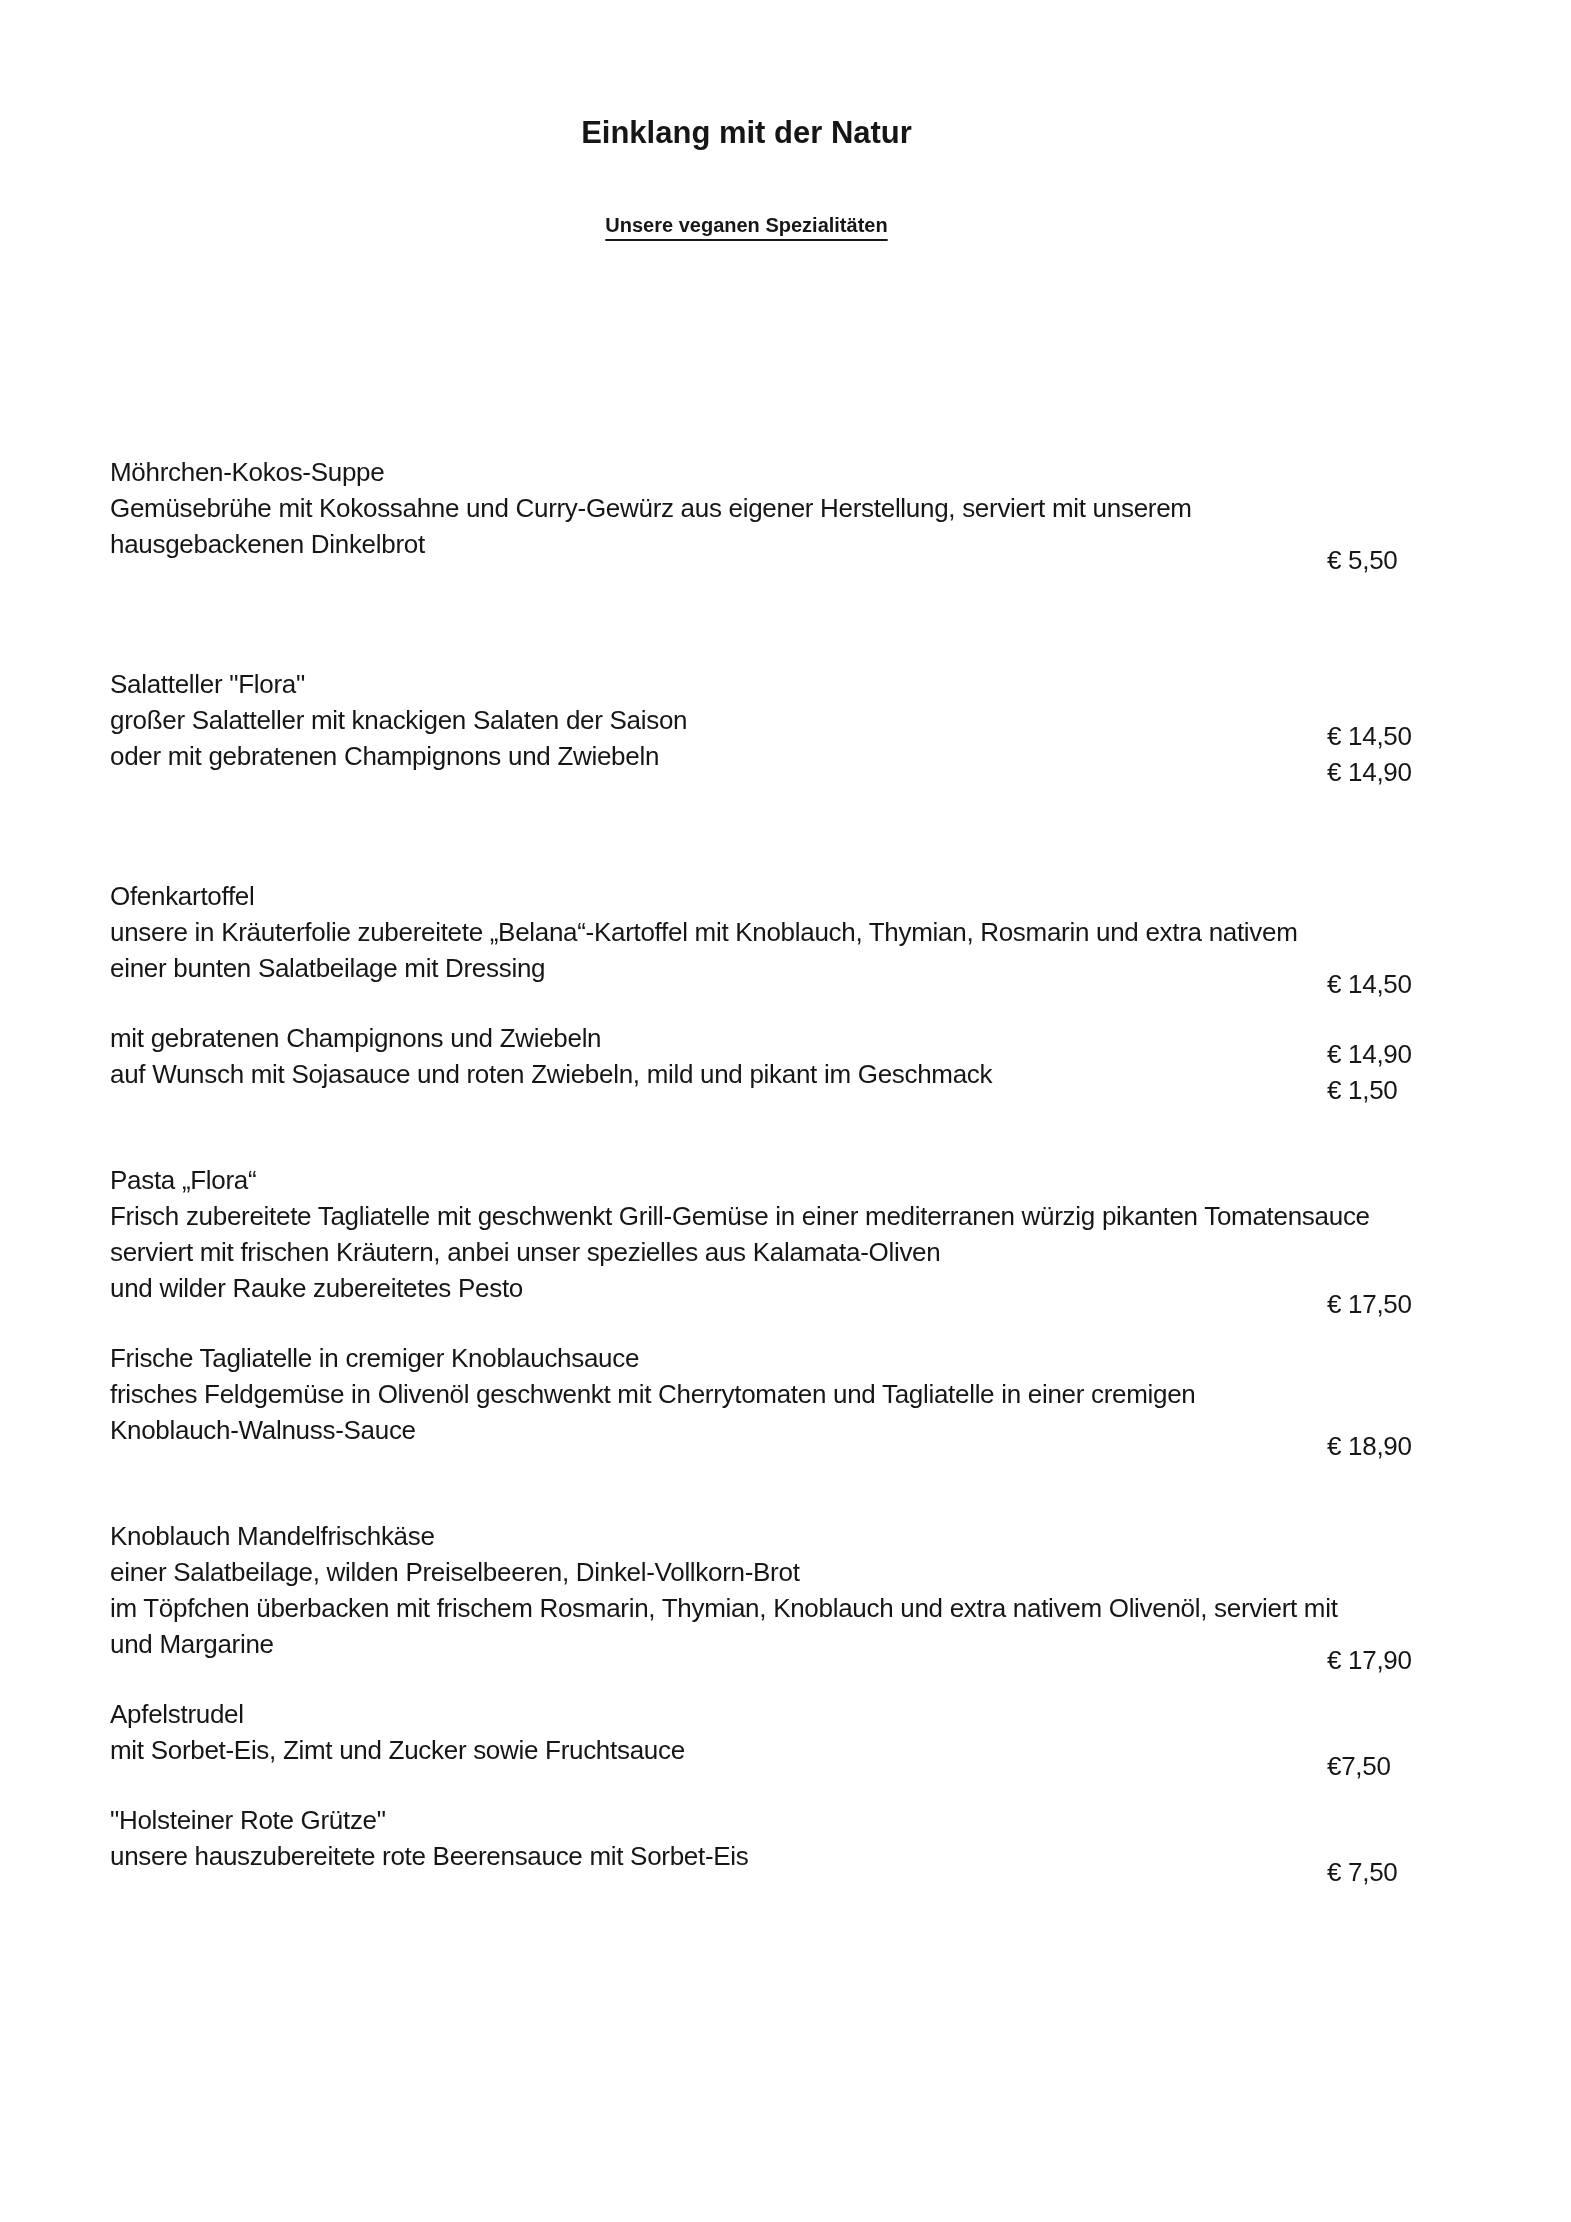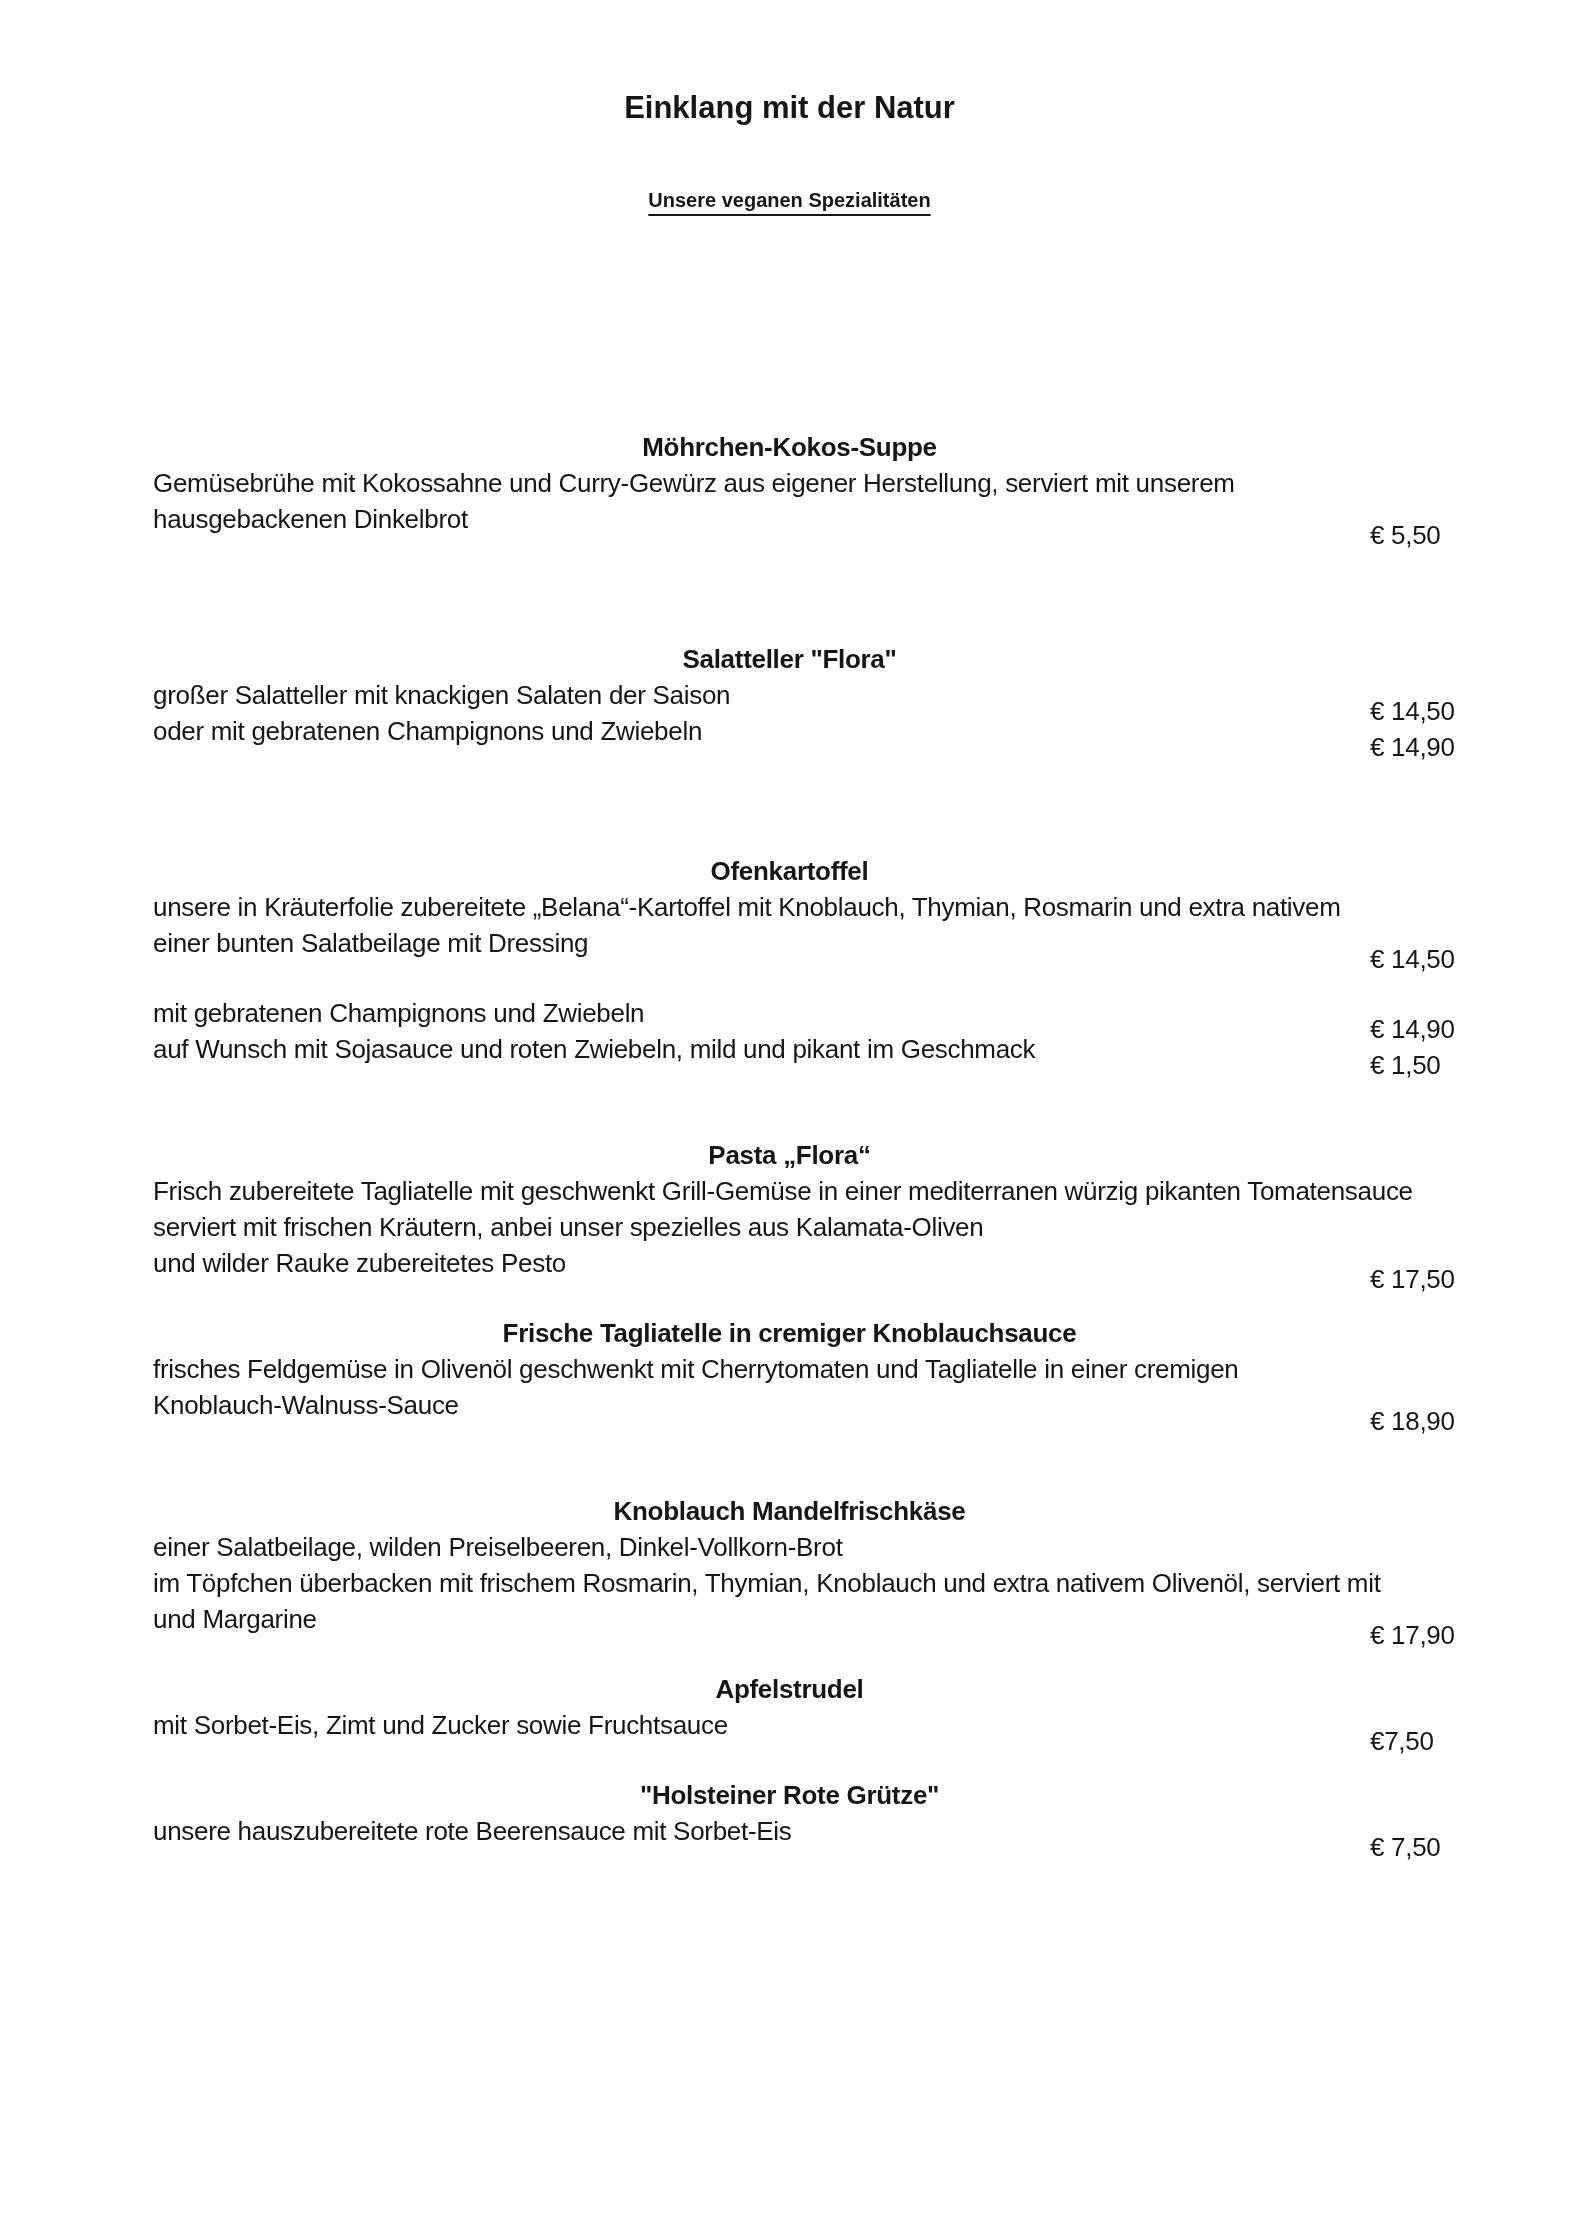--- a/index.html
+++ b/index.html
@@ -6,25 +6,24 @@
     margin: 0;
     padding: 0;
     background: #ffffff;
   }
   .page {
     position: relative;
     width: 1454px;
     height: 2222px;
     box-sizing: border-box;
     background: #ffffff;
-    padding: 87px 71px 0 110px;
+    padding: 112px 71px 0 110px;
     font-family: "Liberation Sans", sans-serif;
     color: #161616;
     overflow: hidden;
-    margin-left: 43px;
   }
   .doc-title {
     margin: 0;
     text-align: center;
     font-size: 31px;
     font-weight: 700;
     line-height: 42px;
   }
   .doc-subtitle {
     margin: 50px 0 0 0;
@@ -37,25 +36,24 @@
     text-underline-offset: 7px;
   }
   .menu-section { margin: 0; }
   .gap-xl { margin-top: 208px; }
   .gap-lg { margin-top: 104px; }
   .gap-md { margin-top: 70px; }
   .gap-sm { margin-top: 34px; }
   .item-name {
     margin: 0;
     font-size: 26px;
-    font-weight: 700;
+    font-weight: 400;
     line-height: 36px;
     letter-spacing: -0.3px;
     white-space: nowrap;
-    text-align: center;
   }
   .row {
     position: relative;
     font-size: 26px;
     font-weight: 400;
     line-height: 36px;
     letter-spacing: -0.3px;
     white-space: nowrap;
   }
   .price {

